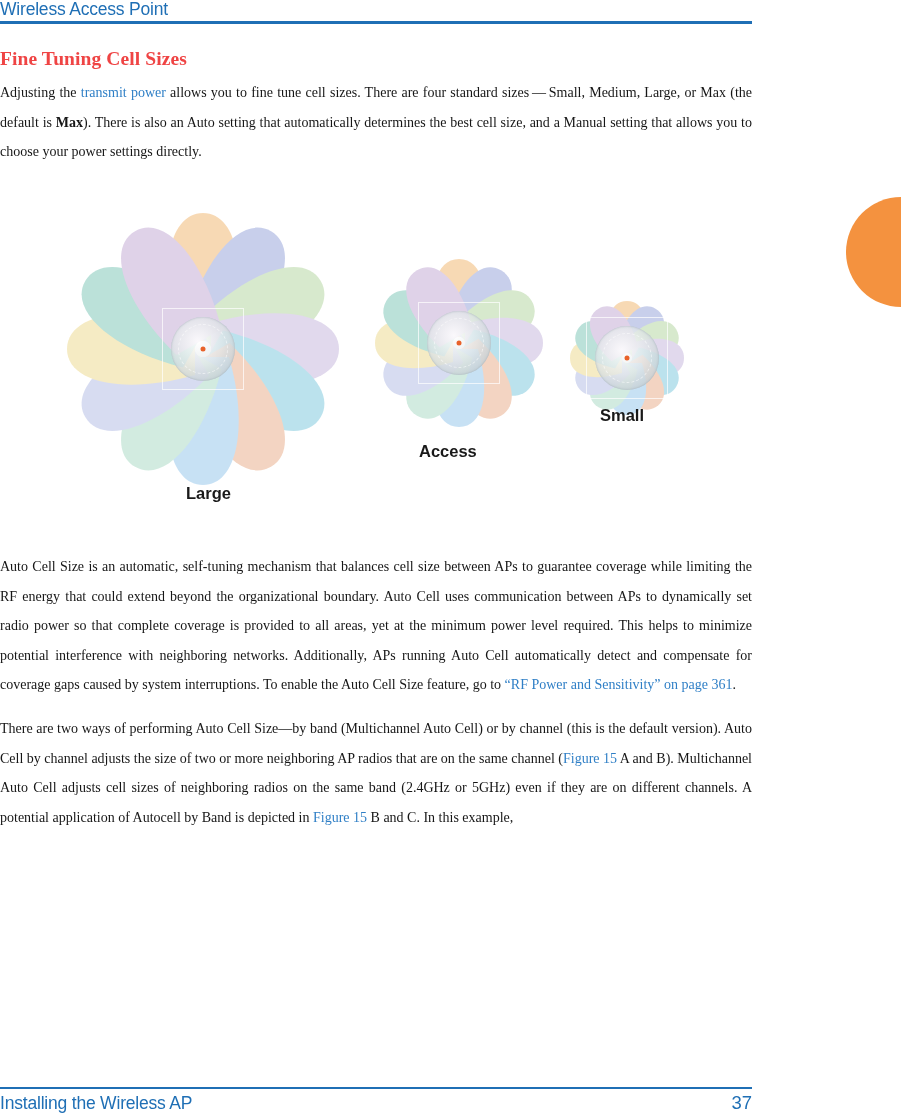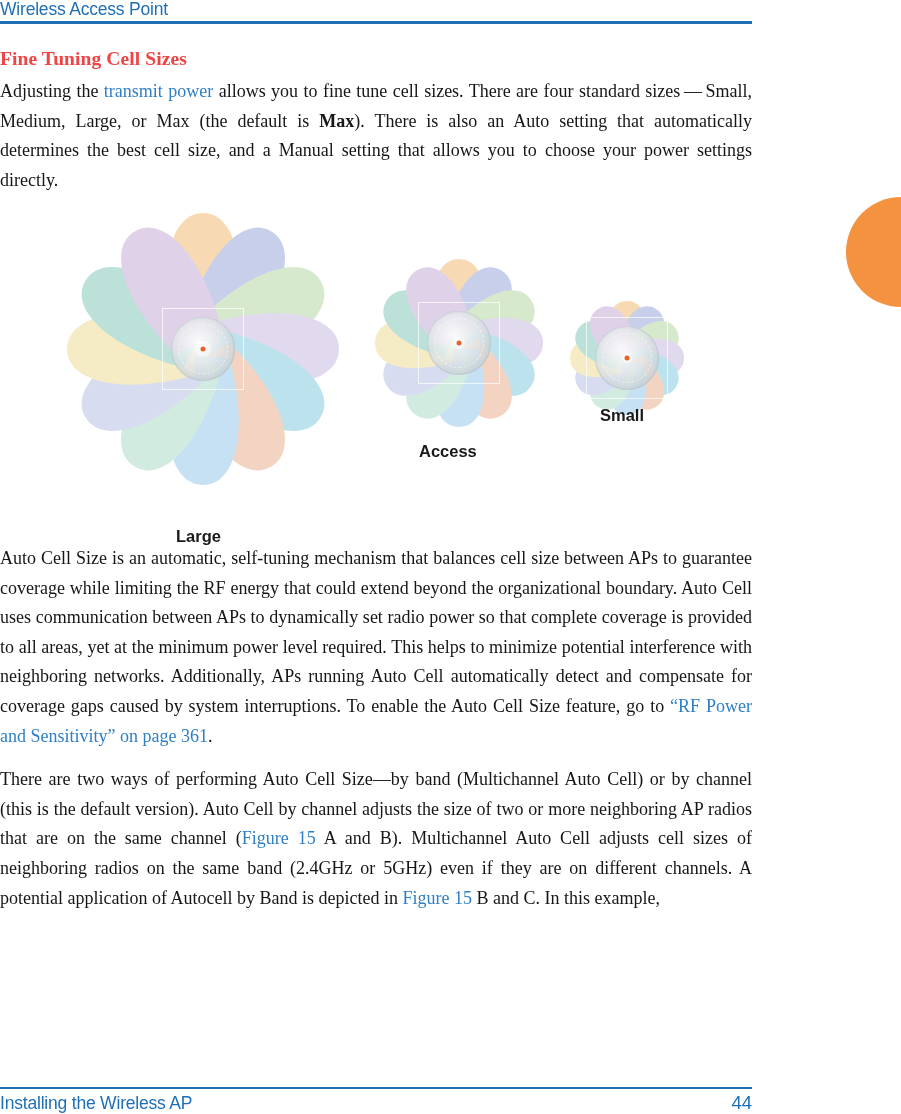--- a/index.html
+++ b/index.html
@@ -54,23 +54,23 @@
   }
   h2.section-heading {
     font-family: "Liberation Serif", "DejaVu Serif", serif;
     font-weight: bold;
     font-size: 19.5px;
     margin: 8px 0 7px 0;
     letter-spacing: 0.1px;
     color: #ef4444;
   }
   p.para {
-    font-size: 18px;
+    font-size: 14px;
     line-height: 29.6px;
-    margin: 0 0 14px 0;
+    margin: 8px 0 14px 0;
     text-align: justify;
     text-justify: inter-word;
     color: #161616;
     hyphens: none;
   }
   p.para.tight { margin-bottom: 0; }
   .link {
     color: #2f7fc6;
   }
   .bold { font-weight: bold; }
@@ -240,21 +240,21 @@
               <path d="M -26 -8 C -46 -78, -34 -136, 0 -136 C 34 -136, 46 -78, 26 -8 Z" fill="#d7c6e2"></path>
             </g>
         </g>
       </svg>
       <div class="hub" style="left:113px; top:113px; width:64px; height:64px;">
         <div class="hub-ticks" style="width:50px;height:50px;"></div>
         <div class="hub-dot"></div>
       </div>
       <div class="hub-bracket" style="left:104px; top:104px; width:82px; height:82px; border-color:rgba(255,255,255,0.7);"></div>
     </div>
-    <div class="cell-label" style="left:176px; top:288px;margin-top:43px;">Large</div>
+    <div class="cell-label" style="left:186px; top:288px;">Large</div>
 
     <div class="flower" style="left:369px; top:57px; width:180px; height:180px;">
       <svg class="petal-layer" viewBox="0 0 180 180">
         <g transform="translate(90,90)" opacity="0.78">
           <g transform="rotate(0)">
               <path d="M -19 -6 C -32 -50, -24 -84, 0 -84 C 24 -84, 32 -50, 19 -6 Z" fill="#f6cfa0"></path>
             </g>
           <g transform="rotate(30)">
               <path d="M -19 -6 C -32 -50, -24 -84, 0 -84 C 24 -84, 32 -50, 19 -6 Z" fill="#b9c2e6"></path>
             </g>
@@ -354,17 +354,17 @@
 
     <p class="para tight"><span>There are two ways of performing Auto Cell Size—by band (Multichannel Auto Cell) or by channel (this is the default version).  Auto Cell by channel  adjusts the size of two or more neighboring AP radios that are on the same channel (</span><span class="link">Figure 15</span><span> A and B). Multichannel Auto Cell adjusts cell sizes of  neighboring radios on the same band  (2.4GHz or 5GHz) even if they are on different channels. A potential application of Autocell by Band is depicted in </span><span class="link">Figure 15</span><span> B and C. In this example,</span></p>
   </div>
 
   <div class="edge-tab"></div>
 
   <div class="footer">
     <div class="footer-rule"></div>
     <div class="footer-row">
       <div class="footer-left">Installing the Wireless AP</div>
-      <div class="footer-right">44</div>
+      <div class="footer-right">37</div>
     </div>
   </div>
 
 </div>
 
 </body></html>

